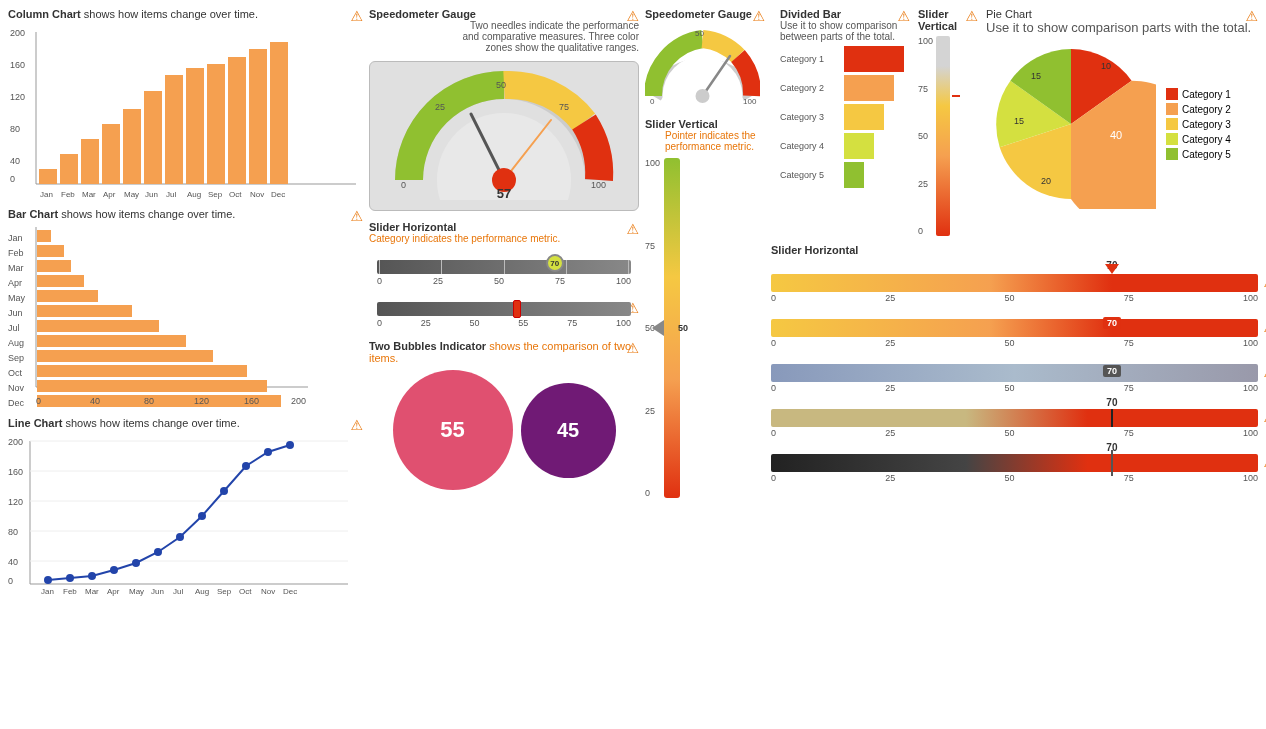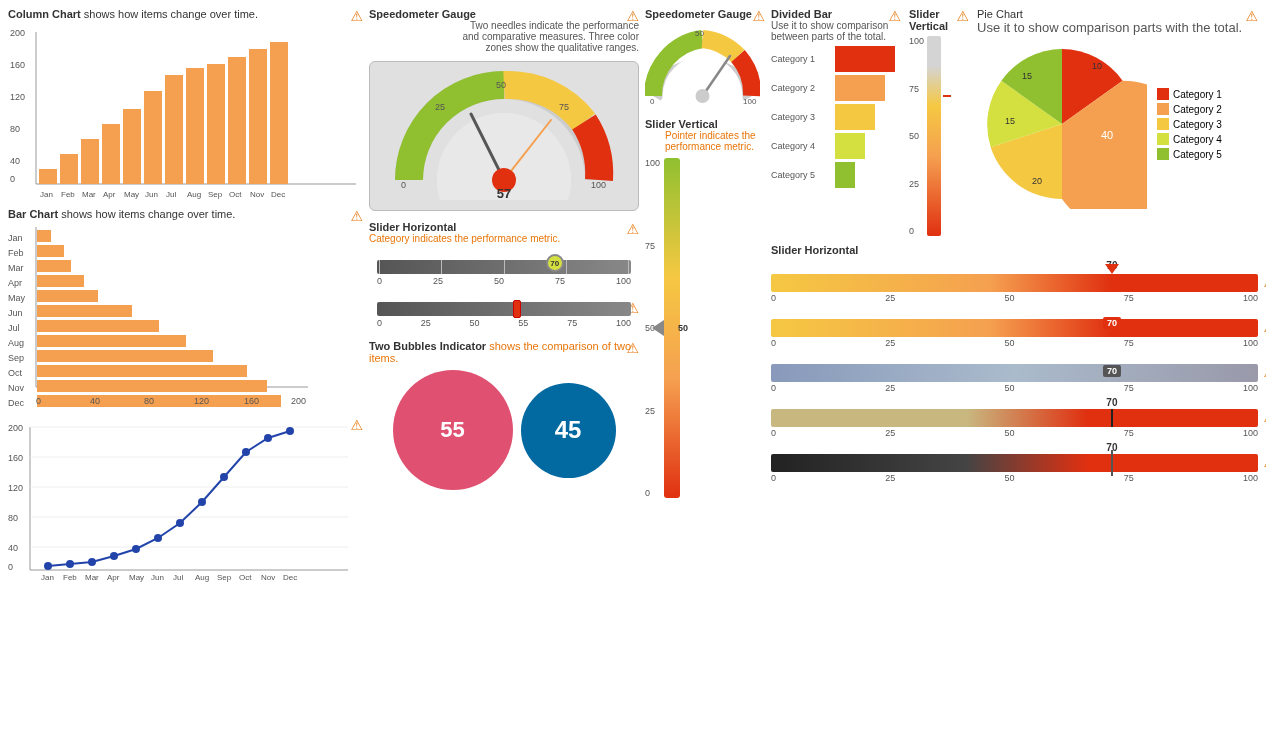--- a/index.html
+++ b/index.html
@@ -116,20 +116,23 @@
           <text x="82" y="182" font-size="9" fill="#555">40</text>
           <text x="136" y="182" font-size="9" fill="#555">80</text>
           <text x="186" y="182" font-size="9" fill="#555">120</text>
           <text x="236" y="182" font-size="9" fill="#555">160</text>
           <text x="283" y="182" font-size="9" fill="#555">200</text>
         </svg>
       </div>
     </div>
 
     <div class="chart-section" style="position:relative; margin-top:4px;">
+      <div class="chart-title">
+        <strong>Line Chart</strong> shows how items change over time.
+      </div>
       <span class="warning-icon">⚠</span>
       <div style="position:relative;">
         <svg width="350" height="165">
 
           <text x="0" y="14" font-size="9" fill="#555">200</text>
           <text x="0" y="44" font-size="9" fill="#555">160</text>
           <text x="0" y="74" font-size="9" fill="#555">120</text>
           <text x="0" y="104" font-size="9" fill="#555">80</text>
           <text x="0" y="134" font-size="9" fill="#555">40</text>
           <text x="0" y="153" font-size="9" fill="#555">0</text>
@@ -252,21 +255,21 @@
             <span>100</span>
         </div>
       </div>
     </div>
 
     <div style="position:relative; margin-top:6px;">
       <div style="font-size:11px; font-weight:bold; color:#333;">Two Bubbles Indicator <span style="color:#e8760a; font-weight:normal;">shows the comparison of two items.</span></div>
       <span style="position:absolute; top:0; right:0; color:#e8760a; font-size:14px;">⚠</span>
       <div style="display:flex; align-items:center; justify-content:center; gap:8px; margin-top:6px;">
         <div style="width:120px; height:120px; background:#e05070; border-radius:50%; display:flex; align-items:center; justify-content:center; color:#fff; font-size:22px; font-weight:bold;">55</div>
-        <div style="width:95px; height:95px; background:#0369a1; border-radius:50%; display:flex; align-items:center; justify-content:center; color:#fff; font-size:24px; font-weight:bold;">45</div>
+        <div style="width:95px; height:95px; background:#701a75; border-radius:50%; display:flex; align-items:center; justify-content:center; color:#fff; font-size:20px; font-weight:bold;">45</div>
       </div>
     </div>
   </div>
 
   <div style="width:120px; display:flex; flex-direction:column; gap:4px;">
 
     <div style="position:relative;">
       <div style="font-size:11px; font-weight:bold; color:#333;">Speedometer Gauge</div>
       <span style="position:absolute; top:0; right:0; color:#e8760a; font-size:14px;">⚠</span>
       
@@ -306,21 +309,21 @@
           <div style="position:absolute; top:50%; right:-8px; transform:translateY(-50%); font-size:9px; font-weight:bold; color:#333; white-space:nowrap;">50</div>
         </div>
       </div>
     </div>
   </div>
 
   <div style="flex:1; display:flex; flex-direction:column; gap:4px; min-width:0;">
 
     <div style="display:flex; gap:8px;">
 
-      <div style="width:130px; position:relative;">
+      <div style="width:130px; position:relative;margin-left:9px;">
         <div style="font-size:11px; font-weight:bold; color:#333;">Divided Bar</div>
         <div style="font-size:10px; color:#555;">Use it to show comparison<br>between parts of the total.</div>
         <span style="position:absolute; top:0; right:0; color:#e8760a; font-size:14px;">⚠</span>
         <div style="display:flex; flex-direction:column; gap:3px; margin-top:4px;">
           <div style="display:flex; align-items:center; gap:4px;">
             <span style="width:60px; font-size:9px; color:#555;">Category 1</span>
             <div style="width:60px; height:26px; background:#e03010;"></div>
           </div>
           <div style="display:flex; align-items:center; gap:4px;">
             <span style="width:60px; font-size:9px; color:#555;">Category 2</span>

